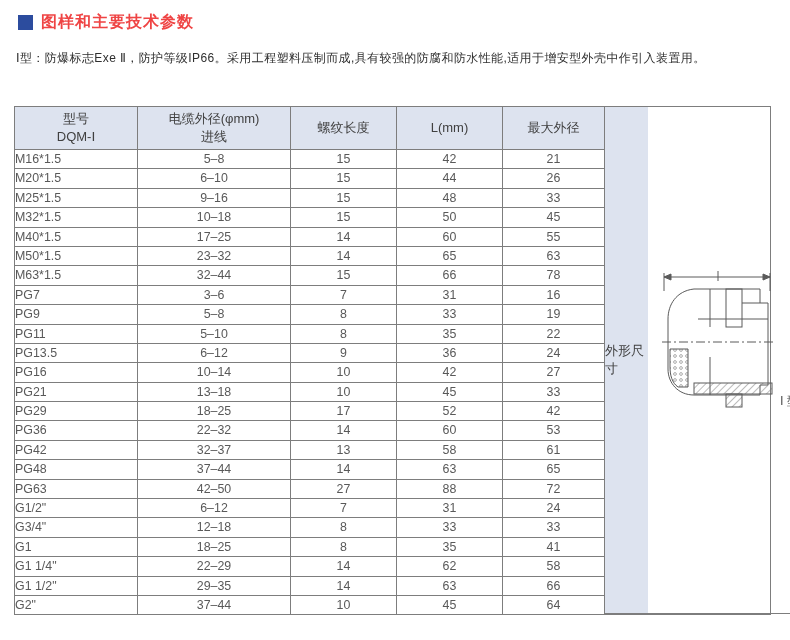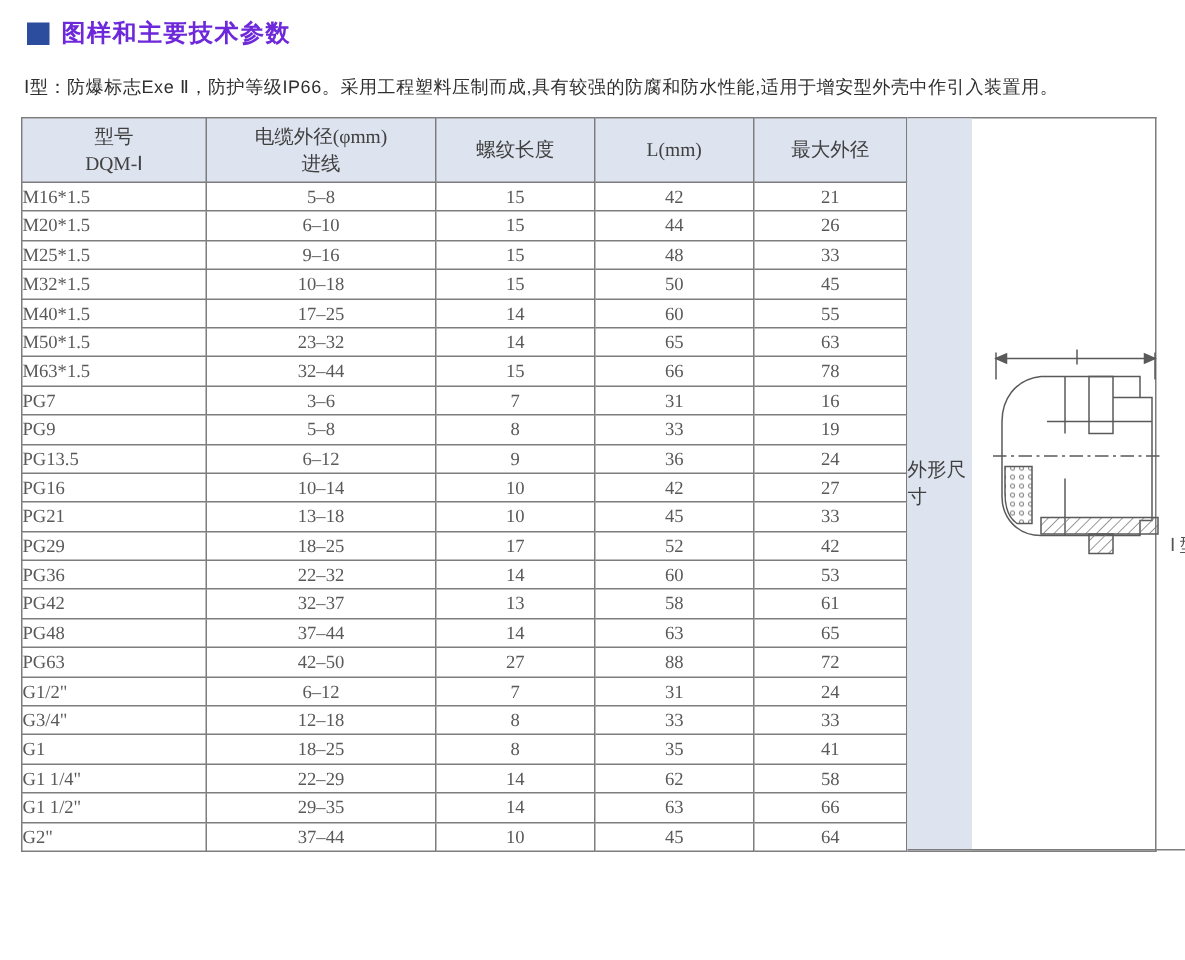--- a/index.html
+++ b/index.html
@@ -11,30 +11,30 @@
   }
   
   .title-row {
     display: flex; align-items: center; gap: 8px;
     margin: 12px 0 0 18px;
   }
   .title-bullet {
     width: 15px; height: 15px; background: #2c4c9e; flex: 0 0 15px;
   }
   .page-title {
-    font-size: 16px; font-weight: bold; color: #6d28d9; letter-spacing: 1px;
+    font-size: 16px; font-weight: bold; color: #ef4444; letter-spacing: 1px;
   }
   
   .desc {
     margin: 17px 0 0 16px; font-size: 12px; color: #2f2f2f; letter-spacing: 0.4px;
   }
   
   .table-wrap {
-    position: absolute; left: 14px; top: 78px; width: 756px;
-    display: flex; align-items: stretch; font-family: Liberation Serif, serif;
+    position: absolute; left: 14px; top: 106px; width: 756px;
+    display: flex; align-items: stretch;
   }
   table.spec {
     border-collapse: collapse; table-layout: fixed; width: 590px; flex: 0 0 590px;
   }
   table.spec th, table.spec td {
     border: 1px solid #7d7d7d;
   }
   table.spec thead th {
     height: 43px; background: #dde3ef; font-weight: normal;
     font-size: 13px; color: #404040; text-align: center; line-height: 1.35;
@@ -167,20 +167,27 @@
     <td>16</td>
   </tr>
         <tr>
     <td class="model-cell">PG9</td>
     <td>5–8</td>
     <td>8</td>
     <td>33</td>
     <td>19</td>
   </tr>
         <tr>
+    <td class="model-cell">PG11</td>
+    <td>5–10</td>
+    <td>8</td>
+    <td>35</td>
+    <td>22</td>
+  </tr>
+        <tr>
     <td class="model-cell">PG13.5</td>
     <td>6–12</td>
     <td>9</td>
     <td>36</td>
     <td>24</td>
   </tr>
         <tr>
     <td class="model-cell">PG16</td>
     <td>10–14</td>
     <td>10</td>

